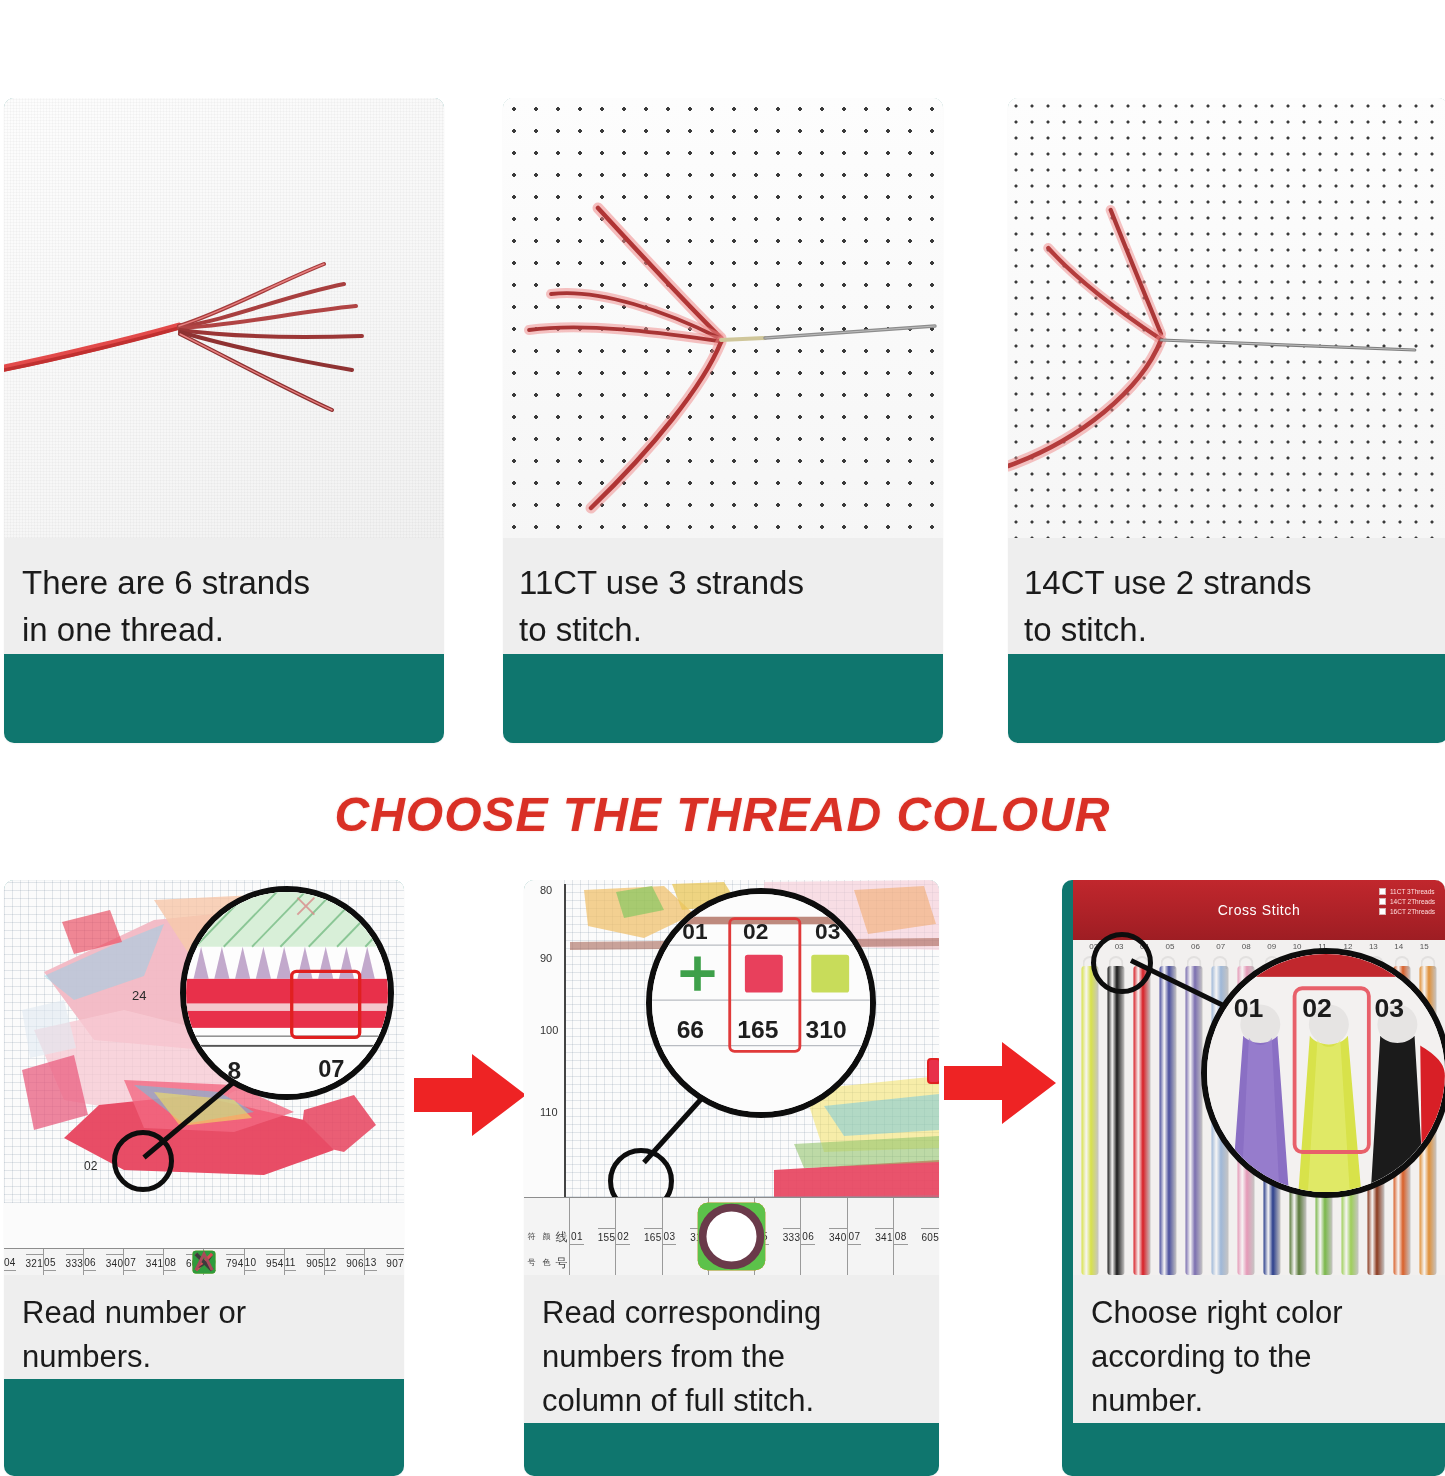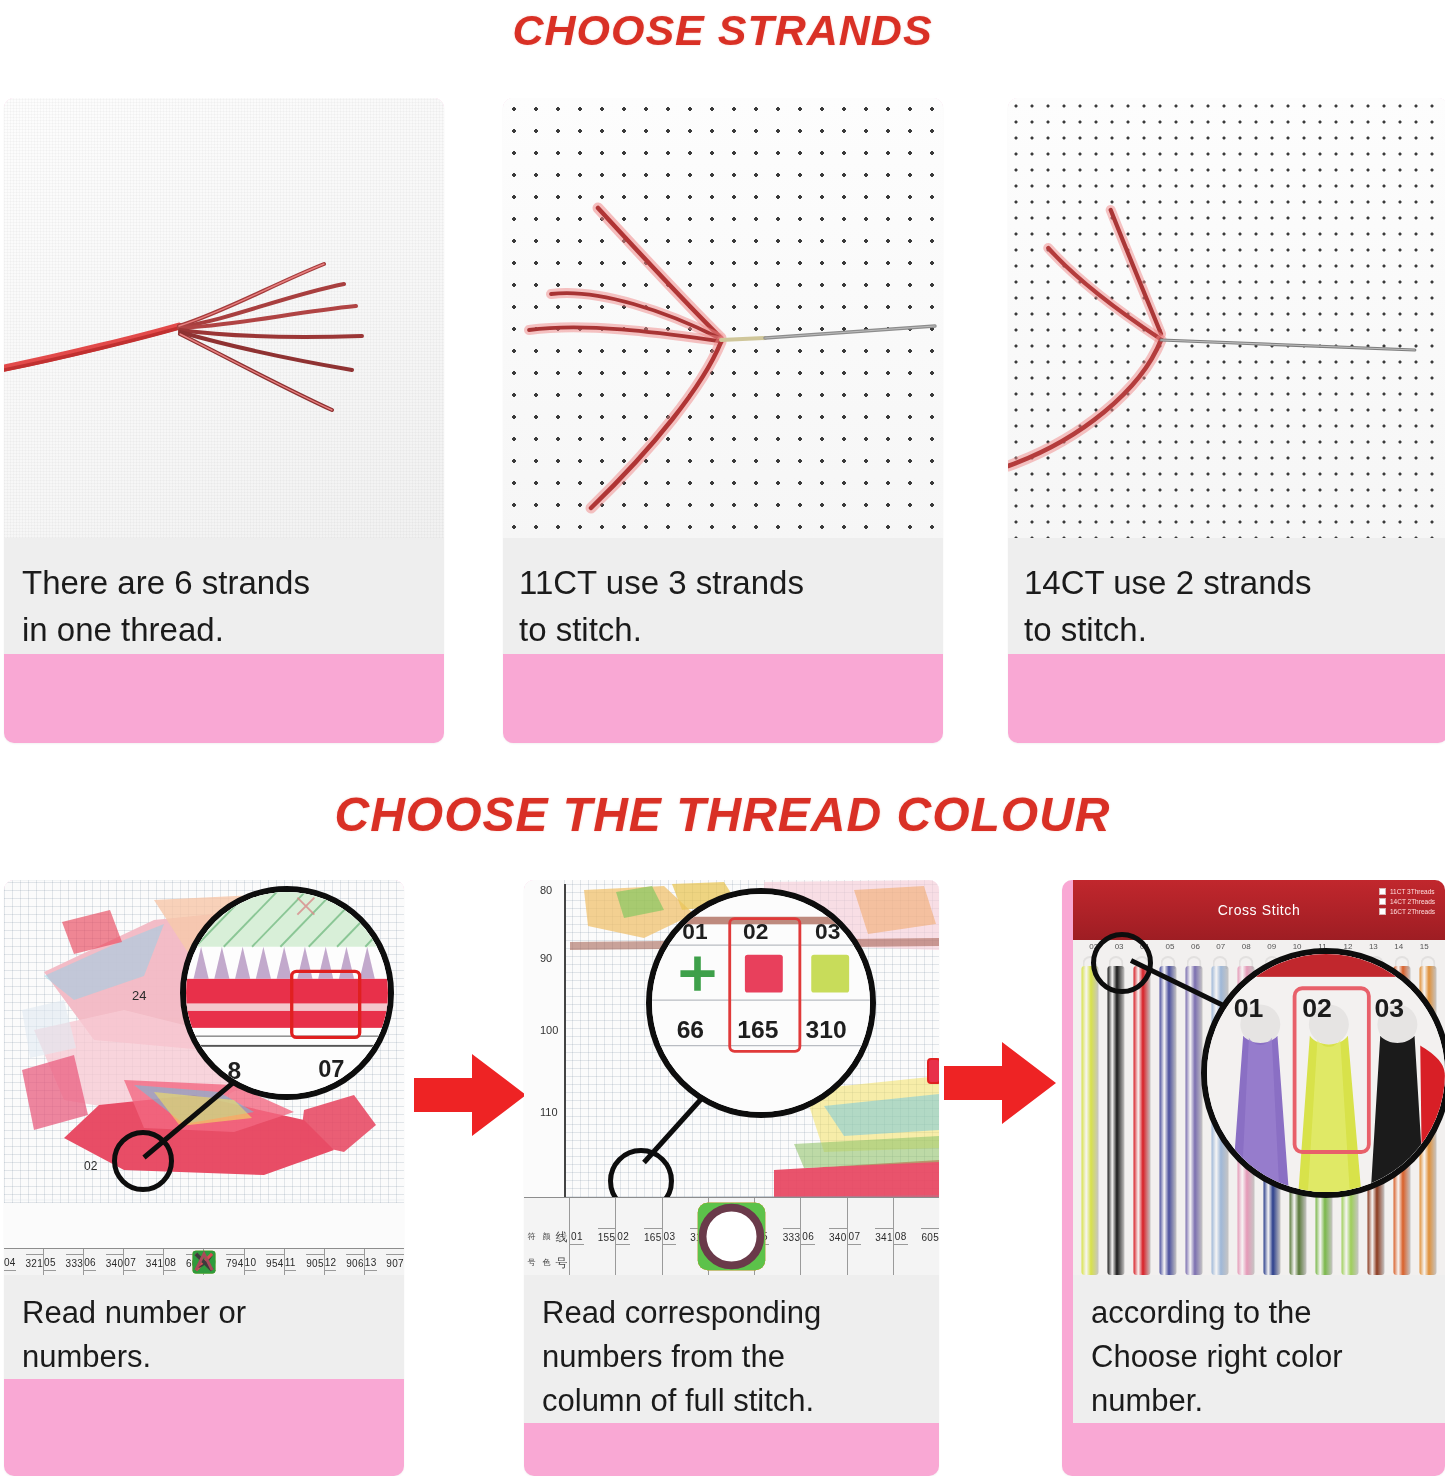--- a/index.html
+++ b/index.html
@@ -19,21 +19,21 @@
     color: #d93025;
     font-weight: bold;
     font-style: italic;
     letter-spacing: 1px;
     text-shadow: 0 0 2px rgba(217,48,37,.25);
   }
   #title-strands { font-size: 43px; line-height: 56px; padding-top: 2px; }
   #title-colour  { font-size: 48px; line-height: 62px; padding-top: 6px; }
   .card {
     position: relative;
-    background: #f9a8d4;
+    background: #0f766e;
     border-radius: 10px;
     overflow: hidden;
     box-shadow: 0 1px 2px rgba(0,0,0,.05);
   }
   .card .photo { position: relative; width: 100%; overflow: hidden; background:#fff; }
   .card .caption {
     color: #1b1b1b;
     background: #eeeeee;
     line-height: 1.42;
   }
@@ -167,21 +167,20 @@
     position:absolute; font-size:11px; color:#333;margin-left:12px;
   }
   .axis-line { position:absolute; background:#444; }
   .redbox { position:absolute; border:2px solid #e03a3a; border-radius:4px; }
 </style>
 </head>
 <body>
 
 <div class="page">
 
-  <div id="title-strands" class="section-title">CHOOSE STRANDS</div>
 
   <div id="row-strands">
 
     <div class="card" id="card-six-strands">
       <div class="photo">
         <div class="plain-fabric"></div>
         <svg viewBox="0 0 440 440" preserveAspectRatio="none">
           <g fill="none" stroke-linecap="round">
             <path d="M0,270 C60,258 140,238 175,228" stroke="#e24a4a" stroke-width="7"></path>
             <path d="M0,272 C60,260 140,240 175,230" stroke="#c03030" stroke-width="3.5"></path>
@@ -714,19 +713,19 @@
               <path d="M116,90 C122,100 134,100 140,90 L150,250 L106,250 Z" fill="#e4ec72" opacity=".7"></path>
               <path d="M182,86 C190,96 210,96 218,86 L228,250 L172,250 Z" fill="#1b1b1b"></path>
               <path d="M224,96 C236,104 250,112 250,128 L250,250 L226,250 Z" fill="#d81f26"></path>
             </g>
             <rect x="92" y="36" width="78" height="172" fill="none" stroke="#e8606a" stroke-width="4" rx="8"></rect>
           </svg>
         </div>
       </div>
 
       <div class="caption">
+        <div>Choose right color</div>
         <div>according to the</div>
-        <div>Choose right color</div>
         <div>number.</div>
       </div>
     </div>
   </div>
 </div>
 
 </body></html>

